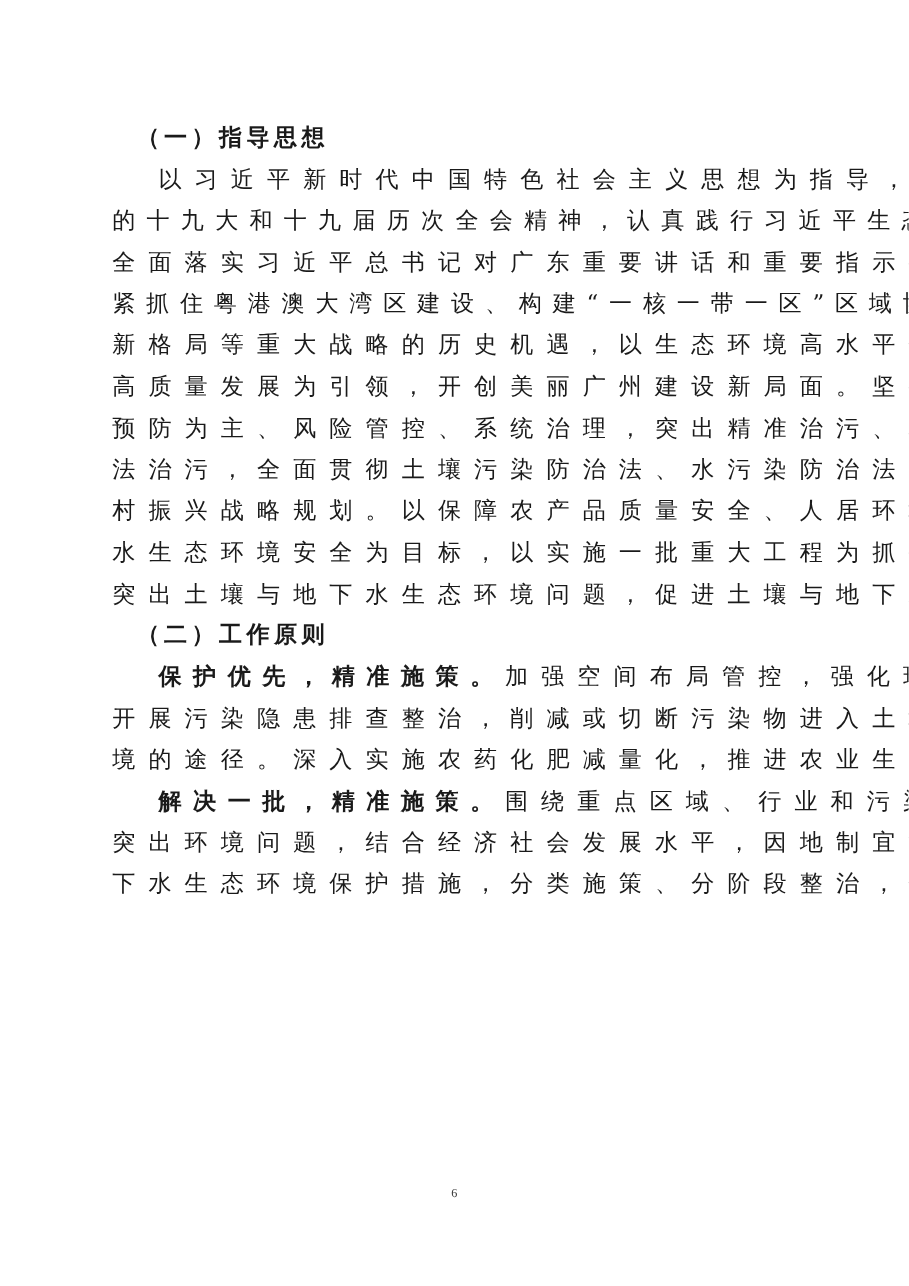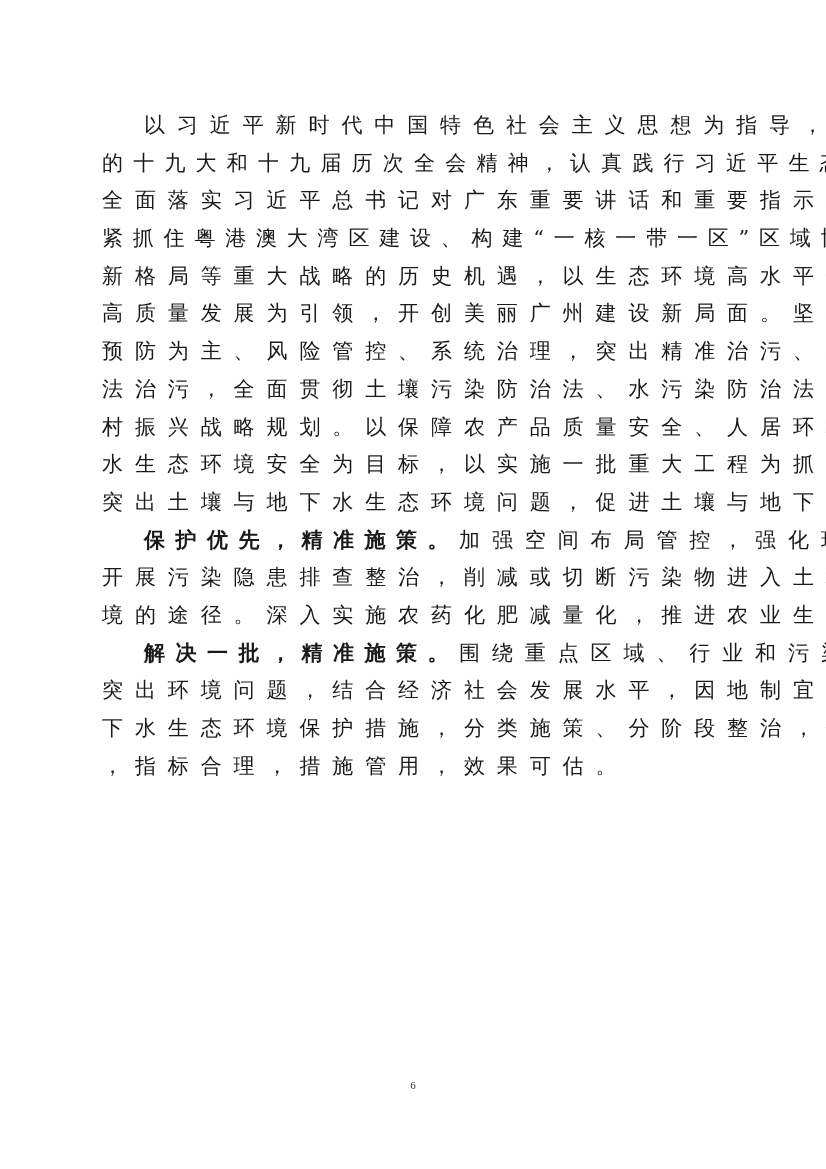--- a/index.html
+++ b/index.html
@@ -12,47 +12,48 @@
   .h2 { padding-left: 22px; font-weight: bold; letter-spacing: 4px; font-family: "DejaVu Sans", "Liberation Sans", sans-serif; }
   .indent { padding-left: 42px; }
   .b { font-weight: bold; font-family: "DejaVu Sans", "Liberation Sans", sans-serif; letter-spacing: 10.5px; }
   .pagenum { position: absolute; left: 0; width: 826px; top: 1079px; text-align: center;
              font-size: 11px; font-family: "Liberation Serif", serif; color: #333; }
 </style>
 </head>
 <body>
 
 <div class="page">
+  <div class="line h2">（一）指导思想</div>
 
   <div>
     <div class="line indent">以习近平新时代中国特色社会主义思想为指导，深入贯彻党</div>
     <div class="line" style="letter-spacing:10.2px">的十九大和十九届历次全会精神，认真践行习近平生态文明思想，</div>
     <div class="line">全面落实习近平总书记对广东重要讲话和重要指示批示精神，紧</div>
     <div class="line" style="letter-spacing:9.8px">紧抓住粤港澳大湾区建设、构建“一核一带一区”区域协调发展</div>
     <div class="line">新格局等重大战略的历史机遇，以生态环境高水平保护推动经济</div>
     <div class="line">高质量发展为引领，开创美丽广州建设新局面。坚持保护优先、</div>
     <div class="line">预防为主、风险管控、系统治理，突出精准治污、科学治污、依</div>
     <div class="line">法治污，全面贯彻土壤污染防治法、水污染防治法，深入实施乡</div>
     <div class="line">村振兴战略规划。以保障农产品质量安全、人居环境安全、地下</div>
     <div class="line">水生态环境安全为目标，以实施一批重大工程为抓手，解决一批</div>
     <div class="line">突出土壤与地下水生态环境问题，促进土壤与地下水资源可持续</div>
   </div>
 
+  <div class="line h2">（二）工作原则</div>
 
   <div>
     <div class="line indent">
       <span class="b">保护优先，精准施策。</span><span>加强空间布局管控，强化环境准入。</span>
     </div>
     <div class="line">开展污染隐患排查整治，削减或切断污染物进入土壤、地下水环</div>
     <div class="line">境的途径。深入实施农药化肥减量化，推进农业生产清洁化、产</div>
   </div>
 
   <div>
     <div class="line indent">
       <span class="b">解决一批，精准施策。</span><span>围绕重点区域、行业和污染物，聚焦</span>
     </div>
     <div class="line">突出环境问题，结合经济社会发展水平，因地制宜制定土壤与地</div>
     <div class="line">下水生态环境保护措施，分类施策、分阶段整治，做到目标科学</div>
-    <div class="line">，指标合理，措施管用，效果可估。</div>
   </div>
 </div>
 
 <div class="pagenum">6</div>
 
 </body></html>

